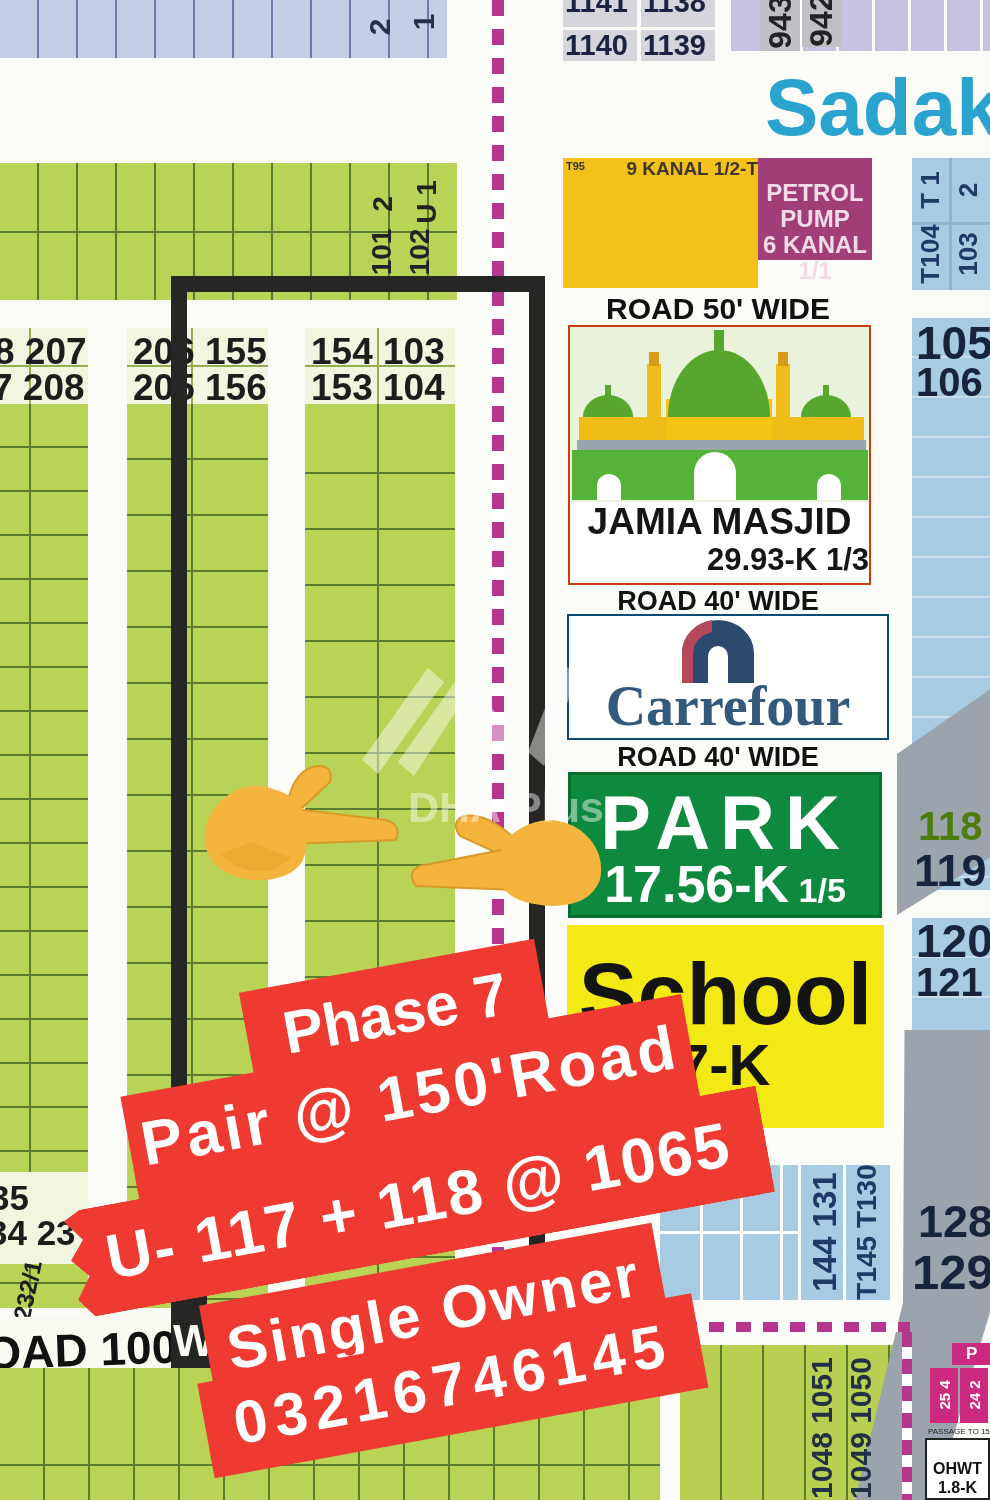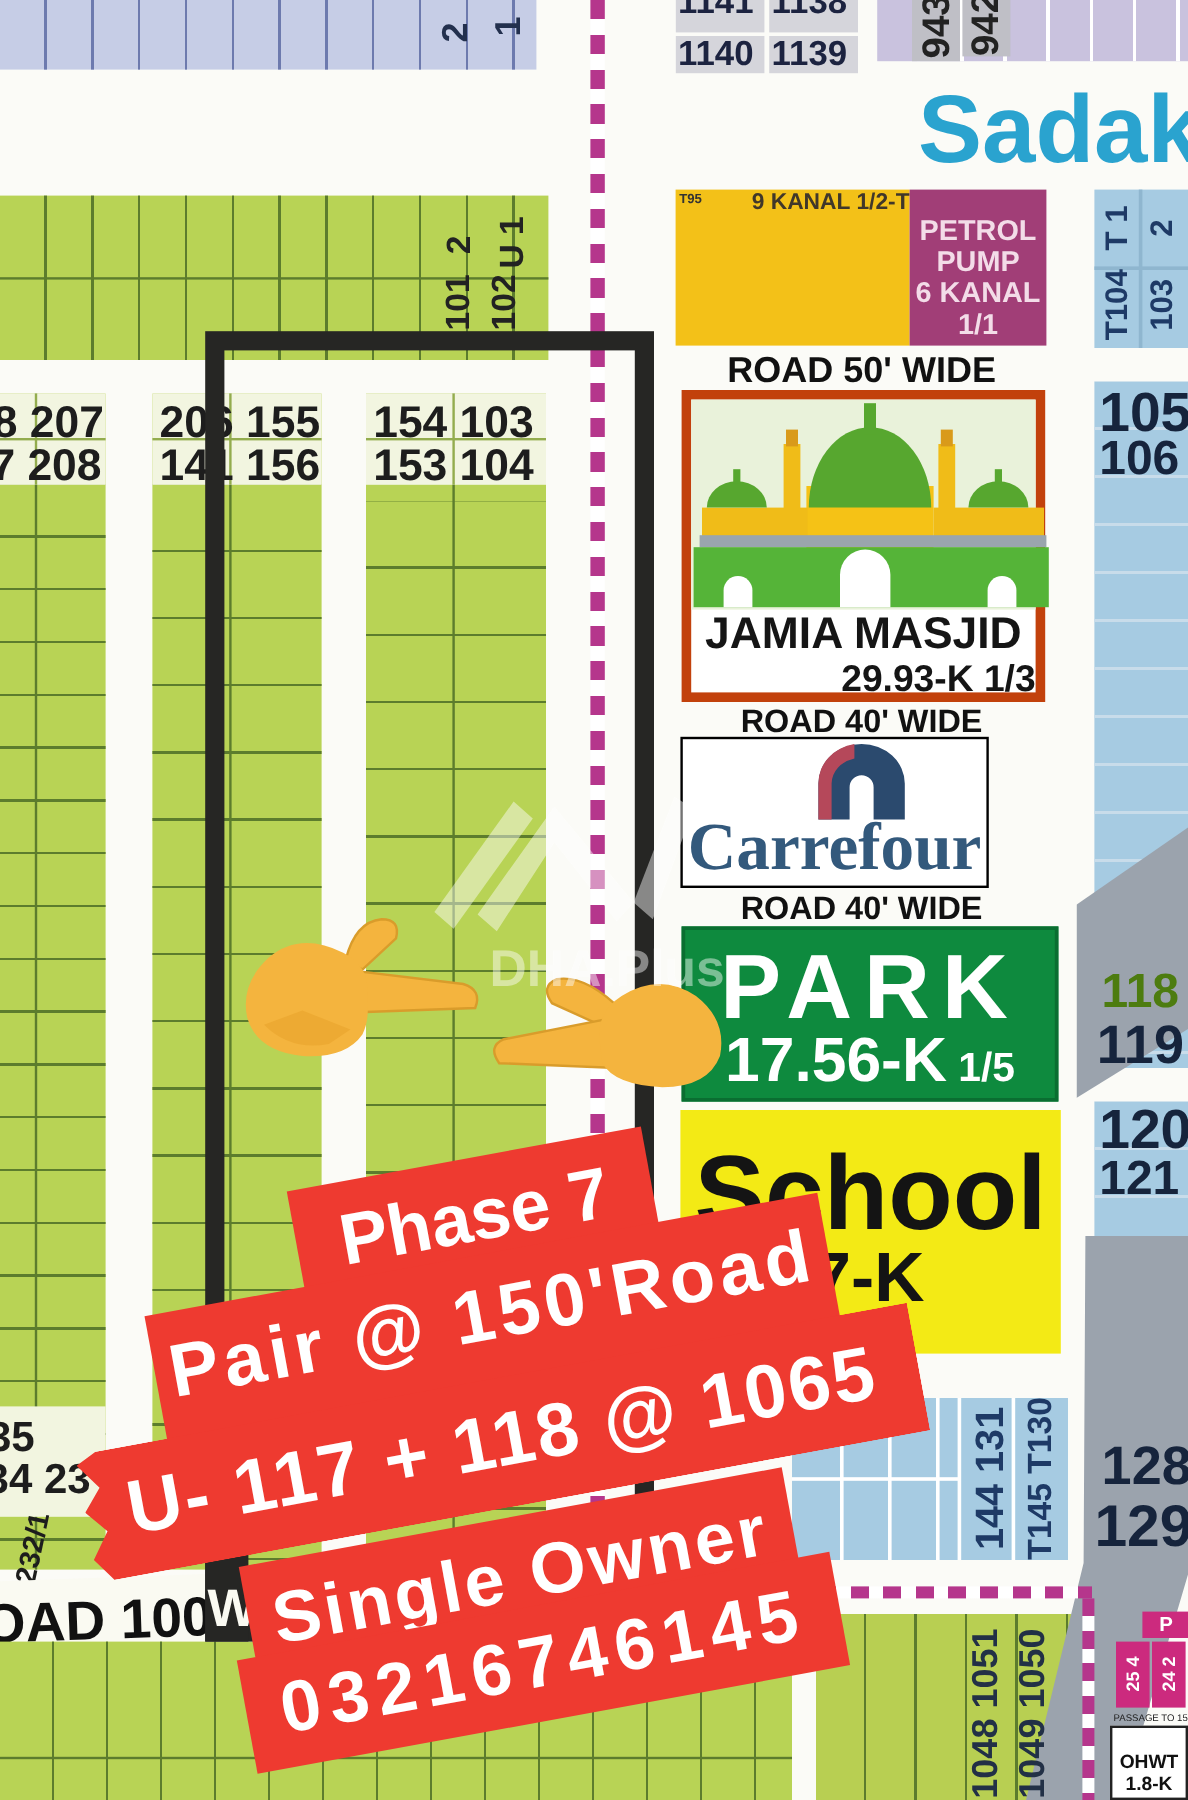--- a/index.html
+++ b/index.html
@@ -44,21 +44,21 @@
 
 <div class="abs" style="left:127px;top:328px;width:141px;height:980px;background:#b8d355;">
   <div class="abs" style="left:0;top:76px;right:0;bottom:0;background-image:repeating-linear-gradient(to bottom,transparent 0 54px,#5c7c2d 54px 56px);"></div>
   <div class="abs" style="left:64px;top:0;width:2px;height:100%;background:#5c7c2d;"></div>
   <div class="abs" style="left:0;top:0;width:100%;height:76px;background:#f2f5e0;"></div>
   <div class="abs" style="left:0;top:37px;width:100%;height:2px;background:#93ac4e;"></div>
   <div class="abs" style="left:64px;top:0;width:2px;height:76px;background:#93ac4e;"></div>
 </div>
 
 <div class="glab" style="left:133px;top:331px;">206 155</div>
-<div class="glab" style="left:133px;top:367px;">141 156</div>
+<div class="glab" style="left:133px;top:367px;">205 156</div>
 
 <div class="abs" style="left:305px;top:328px;width:150px;height:980px;background:#b8d355;">
   <div class="abs" style="left:0;top:90px;right:0;bottom:0;background-image:repeating-linear-gradient(to bottom,transparent 0 54px,#5c7c2d 54px 56px);"></div>
   <div class="abs" style="left:72px;top:0;width:2px;height:100%;background:#5c7c2d;"></div>
   <div class="abs" style="left:0;top:0;width:100%;height:76px;background:#f2f5e0;"></div>
   <div class="abs" style="left:0;top:37px;width:100%;height:2px;background:#93ac4e;"></div>
   <div class="abs" style="left:72px;top:0;width:2px;height:76px;background:#93ac4e;"></div>
 </div>
 
 <div class="glab" style="left:311px;top:331px;">154 103</div>
@@ -112,27 +112,27 @@
 <div class="abs rot" style="left:750px;top:-8px;width:60px;height:60px;font-weight:bold;font-size:32px;color:#222;">943</div>
 <div class="abs rot" style="left:791px;top:-10px;width:60px;height:60px;font-weight:bold;font-size:32px;color:#222;">942</div>
 
 <div class="abs" style="left:765px;top:62px;width:225px;overflow:visible;font-weight:bold;font-size:80px;color:#2aa3cf;white-space:nowrap;">Sadak</div>
 
 <div class="abs" style="left:563px;top:158px;width:195px;height:130px;background:#f3c118;color:#40372a;font-weight:bold;text-align:right;">
   <div class="abs" style="left:3px;top:2px;font-size:11px;color:#333;">T95</div>
   <div style="font-size:19px;">9 KANAL 1/2-T</div>
 </div>
 
-<div class="abs" style="left:758px;top:158px;width:114px;height:130px;background:#a13e77;color:#f3dce8;font-weight:bold;text-align:center;">
+<div class="abs" style="left:758px;top:158px;width:114px;height:102px;background:#a13e77;color:#f3dce8;font-weight:bold;text-align:center;">
   <div style="margin-top:22px;font-size:24px;line-height:26px;">PETROL<br>PUMP<br>6 KANAL<br>1/1</div>
 </div>
 
 <div class="abs" style="left:563px;top:292px;width:310px;text-align:center;font-weight:bold;font-size:30px;color:#111;">ROAD 50' WIDE</div>
 
-<div class="abs" style="left:568px;top:325px;width:303px;height:260px;background:#ffffff;border:8px solid #c2410c;box-sizing:border-box;">
+<div class="abs" style="left:568px;top:325px;width:303px;height:260px;background:#ffffff;border:2px solid #c2410c;box-sizing:border-box;">
   <div class="abs" style="left:0;top:0;width:100%;height:175px;background:#e9f2da;"></div>
 
   <svg class="abs" style="left:0px;top:0px;" width="299" height="175" viewBox="0 0 299 175">
 
     <rect x="96" y="72" width="106" height="53" fill="#f5c216"></rect>
 
     <rect x="9" y="90" width="88" height="33" fill="#f0bc18"></rect>
     <rect x="202" y="90" width="92" height="33" fill="#f0bc18"></rect>
 
     <rect x="77" y="37" width="14" height="55" fill="#f0bc18"></rect>
@@ -155,21 +155,21 @@
     <path d="M124 173 v-27 a21 21 0 0 1 42 0 v27 Z" fill="#ffffff"></path>
     <path d="M27 173 v-14 a12 12 0 0 1 24 0 v14 Z" fill="#ffffff"></path>
     <path d="M247 173 v-14 a12 12 0 0 1 24 0 v14 Z" fill="#ffffff"></path>
   </svg>
   <div class="abs" style="left:0;top:174px;width:100%;text-align:center;font-weight:bold;font-size:37px;color:#151515;">JAMIA MASJID</div>
   <div class="abs" style="left:0;top:215px;width:100%;text-align:right;font-weight:bold;font-size:31px;color:#151515;">29.93-K 1/3</div>
 </div>
 
 <div class="abs" style="left:563px;top:586px;width:310px;text-align:center;font-weight:bold;font-size:27px;color:#111;">ROAD 40' WIDE</div>
 
-<div class="abs" style="left:567px;top:614px;width:257px;height:126px;background:#ffffff;border:2px solid #000000;box-sizing:border-box;">
+<div class="abs" style="left:567px;top:614px;width:322px;height:126px;background:#ffffff;border:2px solid #0c4a6e;box-sizing:border-box;">
 
   <svg class="abs" style="left:112px;top:2px;" width="74" height="66" viewBox="0 0 74 66">
     <path d="M1 65 V35 A36 33 0 0 1 73 35 V65 H47 V38 A10 10 0 0 0 27 38 V65 Z" fill="#2b4a6e"></path>
     <path d="M1 65 V35 A36 33 0 0 1 31 2 L31 14 A25 22 0 0 0 12 35 V65 Z" fill="#b5485a"></path>
   </svg>
   <div class="abs" style="left:0;top:58px;width:100%;text-align:center;font-family:'Liberation Serif',serif;font-weight:bold;font-size:56px;color:#33597c;">Carrefour</div>
 </div>
 
 <div class="abs" style="left:563px;top:742px;width:310px;text-align:center;font-weight:bold;font-size:27px;color:#111;">ROAD 40' WIDE</div>
 

